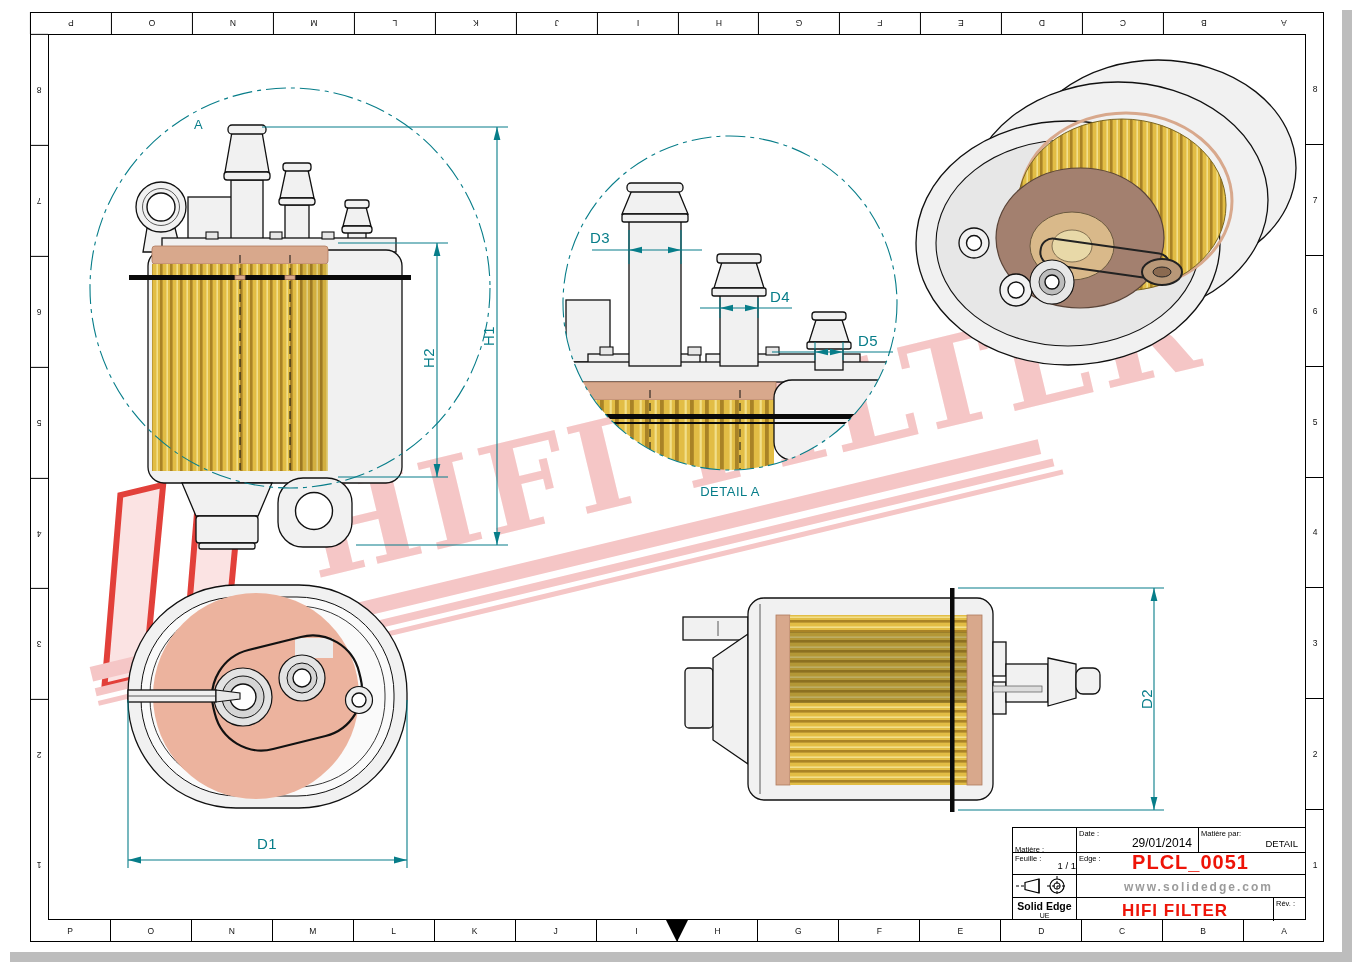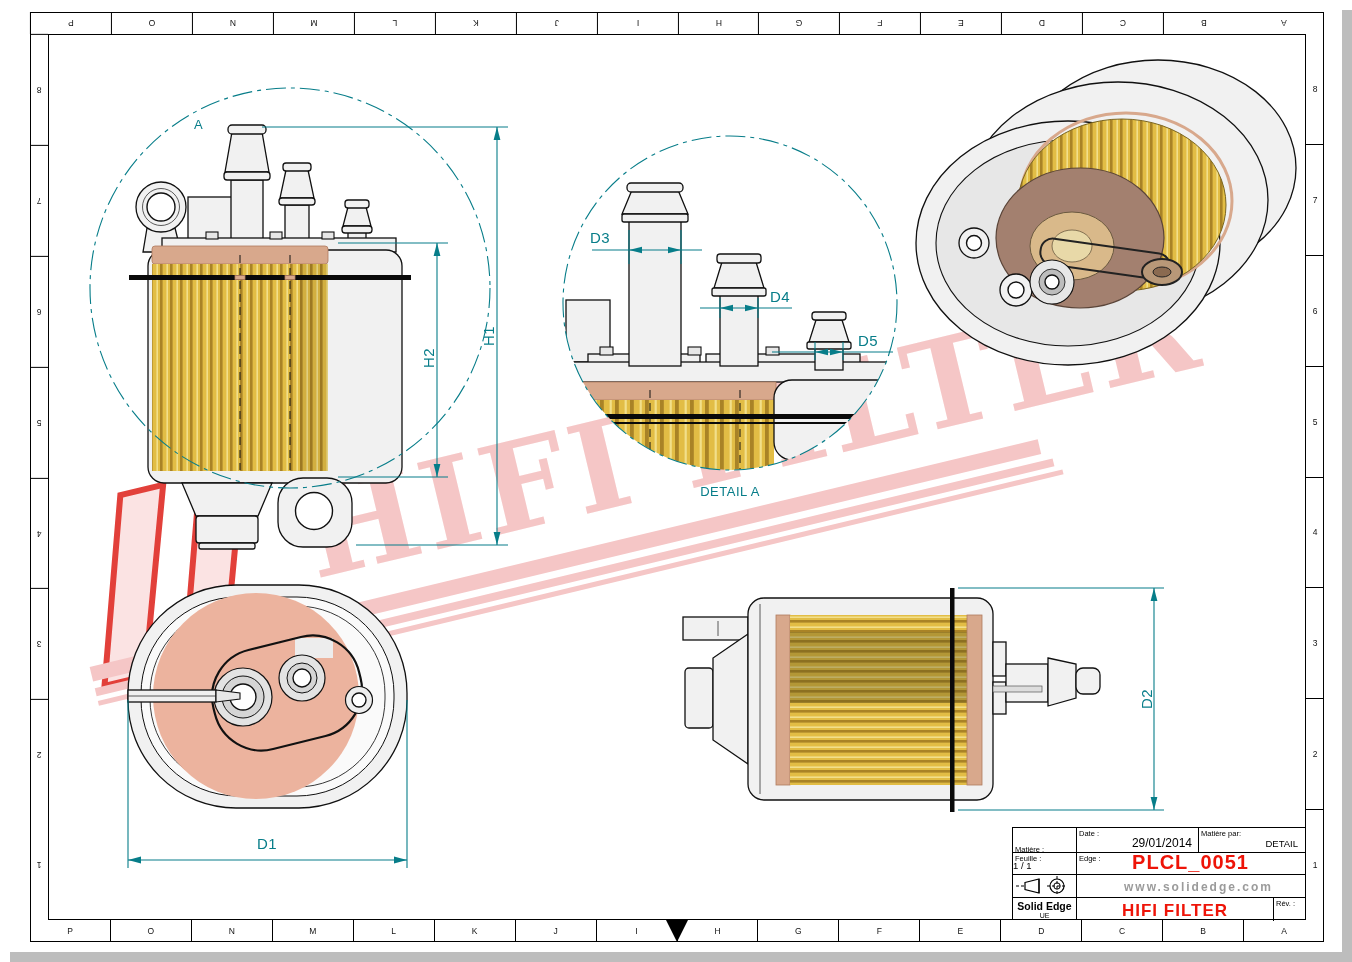--- a/index.html
+++ b/index.html
@@ -58,21 +58,21 @@
   .pyl{fill:var(--yellow_lt);}
   .blk{fill:#0a0a0a;stroke:none;}
   
   .titleblock{position:absolute;left:1012px;top:827px;width:294px;height:93px;background:#fff;
     border:1.5px solid #000;box-sizing:border-box;z-index:5;font-family:"Liberation Sans",sans-serif;}
   .tb-line{position:absolute;background:#000;}
   .tb-cell{position:absolute;box-sizing:border-box;overflow:hidden;}
   .tb-label{position:absolute;left:2px;top:1px;font-size:7.5px;color:#000;}
   .tb-date{position:absolute;right:6px;bottom:2px;font-size:12px;color:#000;}
   .tb-drawn{position:absolute;right:6px;bottom:3px;font-size:9.5px;color:#000;}
-  .tb-sheet{position:absolute;left:0;right:0;bottom:3px;text-align:left;font-size:9.5px;color:#000;}
+  .tb-sheet{position:absolute;left:0;right:0;bottom:3px;text-align:right;font-size:9.5px;color:#000;}
   .tb-title{position:absolute;left:0;right:0;bottom:0px;text-align:center;font-size:20px;font-weight:700;
     letter-spacing:1px;color:var(--red);}
   .tb-url{position:absolute;left:0;right:0;top:5px;text-align:center;font-size:12px;letter-spacing:2px;color:var(--url_gray);}
   .tb-app{position:absolute;left:0;right:0;top:2px;text-align:center;font-size:10.5px;font-weight:700;color:#000;}
   .tb-appsub{position:absolute;left:0;right:0;top:14px;text-align:center;font-size:7px;color:#000;}
   .tb-brand{position:absolute;left:0;right:0;top:3px;text-align:center;font-size:17px;font-weight:800;
     letter-spacing:1px;color:var(--red);}
 </style>
 </head>
 <body>

